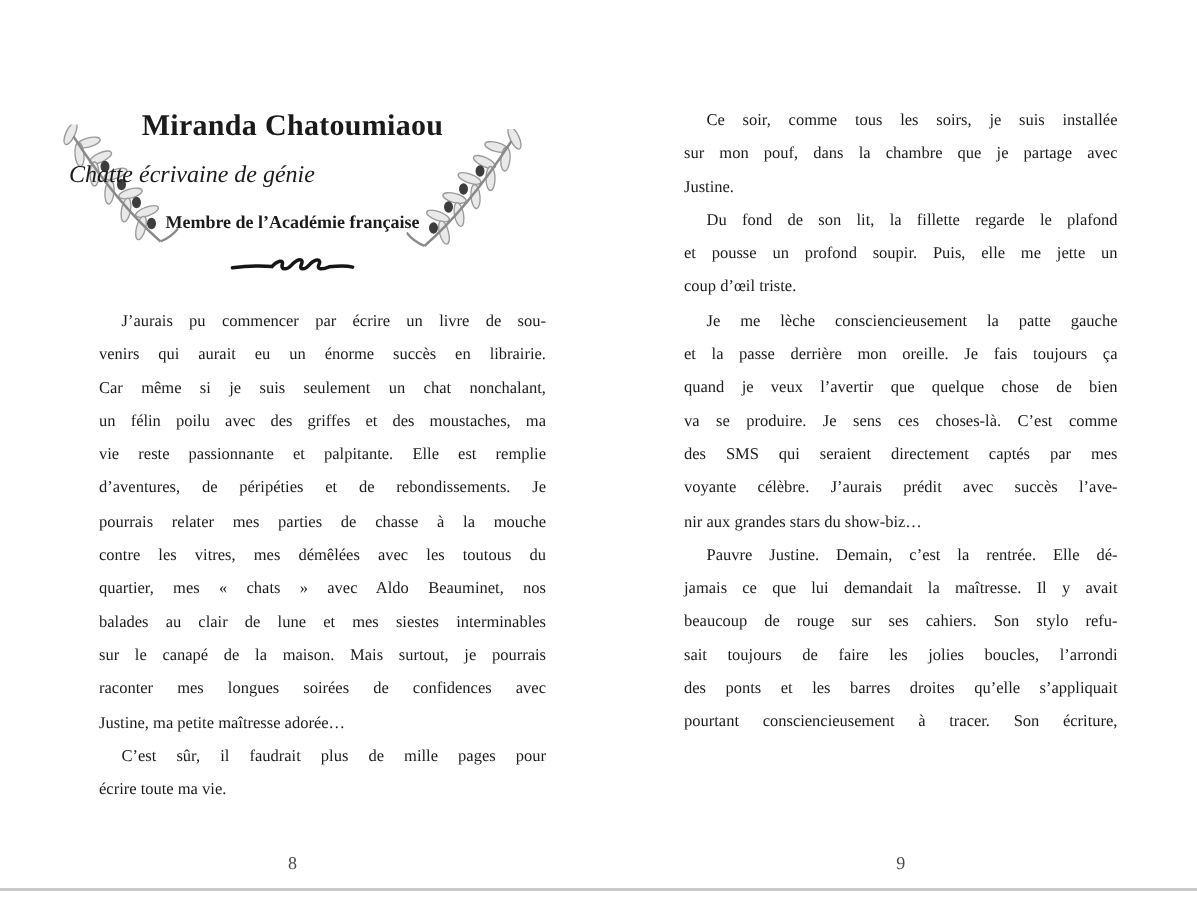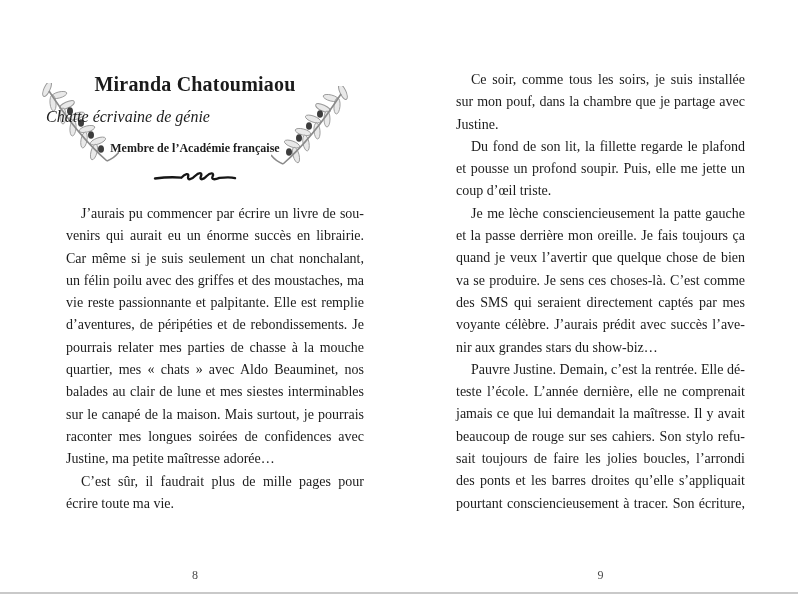--- a/index.html
+++ b/index.html
@@ -28,21 +28,21 @@
   .ornament.west{left:-9px;top:83px;}
   .ornament.east{right:-9px;top:86px;transform:scaleX(-1);}
   .ornament .stem{stroke:#8a8a8a;fill:none;stroke-width:1.6;}
   .ornament .leaf{fill:#e9e9e9;stroke:#9a9a9a;stroke-width:.9;}
   .ornament .olive{fill:#3d3d3d;}
   .divider{position:absolute;top:169px;left:50%;transform:translateX(-50%);
     width:84px;height:17px;}
   .divider path{stroke:#161616;stroke-width:2.4;fill:none;stroke-linecap:round;}
 
   
-  .body-text{position:absolute;left:0;width:100%;font-size:14px;}
+  .body-text{position:absolute;left:0;width:100%;font-size:11px;}
   .page.left  .body-text{top:203px;margin-left:20px;}
   .page.right .body-text{top:69px;}
   .line{
     height:22.3px;line-height:22.3px;
     text-align:justify;text-align-last:justify;
     white-space:normal;overflow:visible;
   }
   .line.first{text-indent:15px;}
   .line.last{text-align-last:left;}
 
@@ -124,20 +124,21 @@
     </span>
 
     <div class="body-text" id="left-body">
         <div class="line first">J’aurais pu commencer par écrire un livre de sou-</div>
         <div class="line">venirs qui aurait eu un énorme succès en librairie.</div>
         <div class="line">Car même si je suis seulement un chat nonchalant,</div>
         <div class="line">un félin poilu avec des griffes et des moustaches, ma</div>
         <div class="line">vie reste passionnante et palpitante. Elle est remplie</div>
         <div class="line">d’aventures, de péripéties et de rebondissements. Je</div>
         <div class="line">pourrais relater mes parties de chasse à la mouche</div>
+        <div class="line">contre les vitres, mes démêlées avec les toutous du</div>
         <div class="line">quartier, mes « chats » avec Aldo Beauminet, nos</div>
         <div class="line">balades au clair de lune et mes siestes interminables</div>
         <div class="line">sur le canapé de la maison. Mais surtout, je pourrais</div>
         <div class="line">raconter mes longues soirées de confidences avec</div>
         <div class="line last">Justine, ma petite maîtresse adorée…</div>
         <div class="line first">C’est sûr, il faudrait plus de mille pages pour</div>
         <div class="line last">écrire toute ma vie.</div>
       </div>
 
     <div class="folio">8</div>
@@ -152,21 +153,20 @@
         <div class="line">et pousse un profond soupir. Puis, elle me jette un</div>
         <div class="line last">coup d’œil triste.</div>
         <div class="line first">Je me lèche consciencieusement la patte gauche</div>
         <div class="line">et la passe derrière mon oreille. Je fais toujours ça</div>
         <div class="line">quand je veux l’avertir que quelque chose de bien</div>
         <div class="line">va se produire. Je sens ces choses-là. C’est comme</div>
         <div class="line">des SMS qui seraient directement captés par mes</div>
         <div class="line">voyante célèbre. J’aurais prédit avec succès l’ave-</div>
         <div class="line last">nir aux grandes stars du show-biz…</div>
         <div class="line first">Pauvre Justine. Demain, c’est la rentrée. Elle dé-</div>
-        <div class="line">teste l’école. L’année dernière, elle ne comprenait</div>
         <div class="line">jamais ce que lui demandait la maîtresse. Il y avait</div>
         <div class="line">beaucoup de rouge sur ses cahiers. Son stylo refu-</div>
         <div class="line">sait toujours de faire les jolies boucles, l’arrondi</div>
         <div class="line">des ponts et les barres droites qu’elle s’appliquait</div>
         <div class="line">pourtant consciencieusement à tracer. Son écriture,</div>
       </div>
     <div class="folio">9</div>
   </div>
 
   <div class="bottom-rule"></div>

